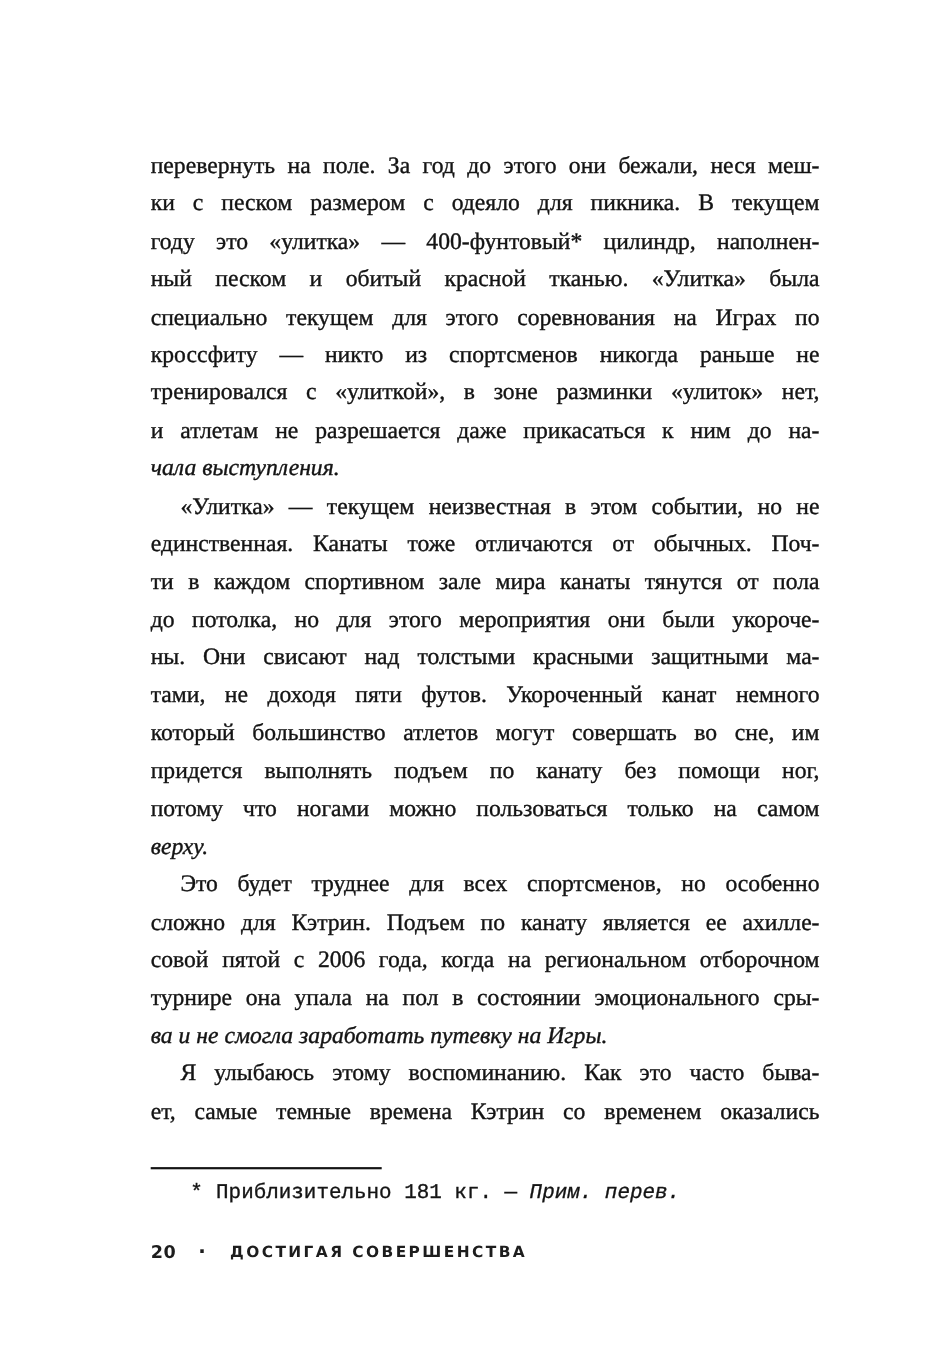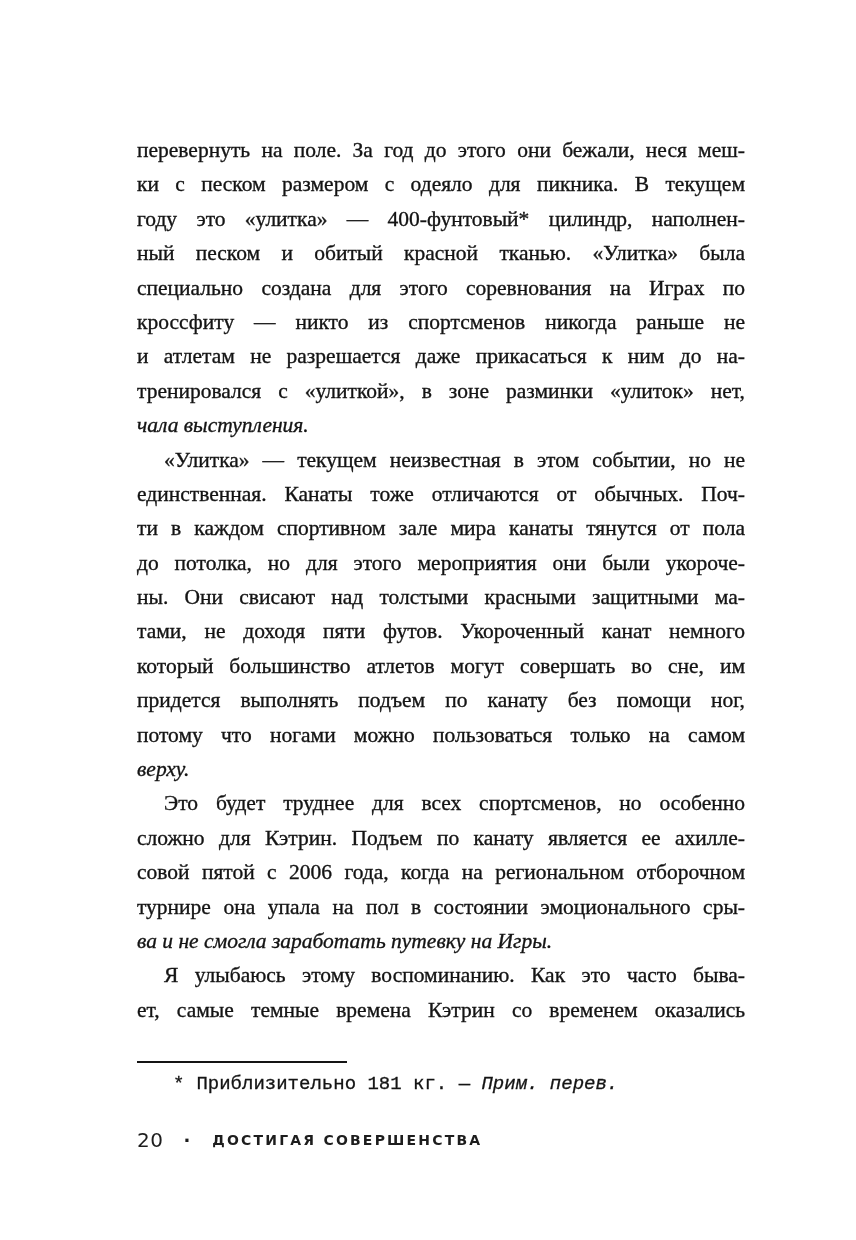--- a/index.html
+++ b/index.html
@@ -67,22 +67,22 @@
   .running-footer {
     position: absolute;
     left: 137px;
     top: 1128px;
     display: flex;
     align-items: center;
     font-family: "DejaVu Sans", "Liberation Sans", sans-serif;
     color: #1d1d1d;
   }
   .running-footer .pagenum {
-    font-size: 20px;
-    font-weight: 400;
+    font-size: 16px;
+    font-weight: 700;
     letter-spacing: 0.5px;
   }
   .running-footer .sep {
     font-size: 18px;
     font-weight: 700;
     margin: 0 22px 0 20px;
   }
   .running-footer .running-title {
     font-size: 14px;
     font-weight: 700;
@@ -92,24 +92,24 @@
 </head>
 <body>
 
 <div class="page">
 
   <main class="text-block" id="paragraphs">
       <div class="line">перевернуть на поле. За год до этого они бежали, неся меш-</div>
       <div class="line">ки с песком размером с одеяло для пикника. В текущем</div>
       <div class="line">году это «улитка» — 400-фунтовый* цилиндр, наполнен-</div>
       <div class="line">ный песком и обитый красной тканью. «Улитка» была</div>
-      <div class="line">специально создана для этого соревнования на Играх по</div>
+      <div class="line">специально текущем для этого соревнования на Играх по</div>
       <div class="line">кроссфиту — никто из спортсменов никогда раньше не</div>
+      <div class="line">тренировался с «улиткой», в зоне разминки «улиток» нет,</div>
       <div class="line">и атлетам не разрешается даже прикасаться к ним до на-</div>
-      <div class="line">тренировался с «улиткой», в зоне разминки «улиток» нет,</div>
       <div class="line last">чала выступления.</div>
       <div class="line indent">«Улитка» — текущем неизвестная в этом событии, но не</div>
       <div class="line">единственная. Канаты тоже отличаются от обычных. Поч-</div>
       <div class="line">ти в каждом спортивном зале мира канаты тянутся от пола</div>
       <div class="line">до потолка, но для этого мероприятия они были укороче-</div>
       <div class="line">ны. Они свисают над толстыми красными защитными ма-</div>
       <div class="line">тами, не доходя пяти футов. Укороченный канат немного</div>
       <div class="line">который большинство атлетов могут совершать во сне, им</div>
       <div class="line">придется выполнять подъем по канату без помощи ног,</div>
       <div class="line">потому что ногами можно пользоваться только на самом</div>

